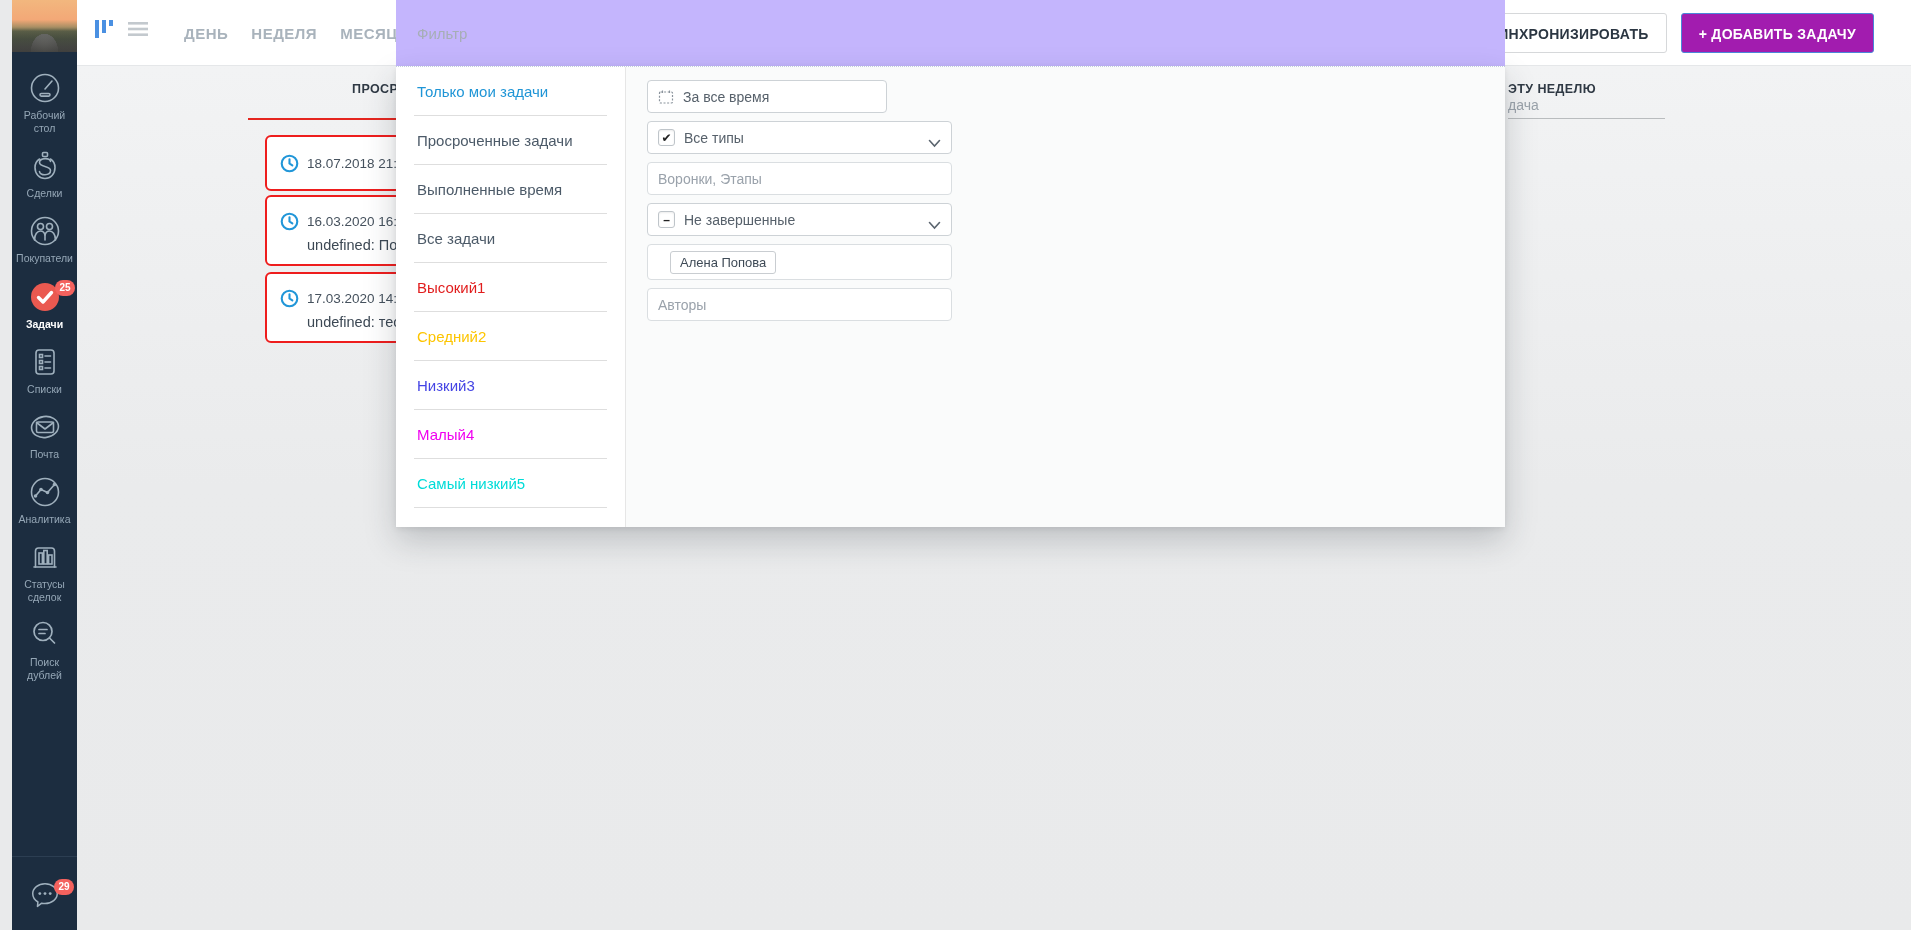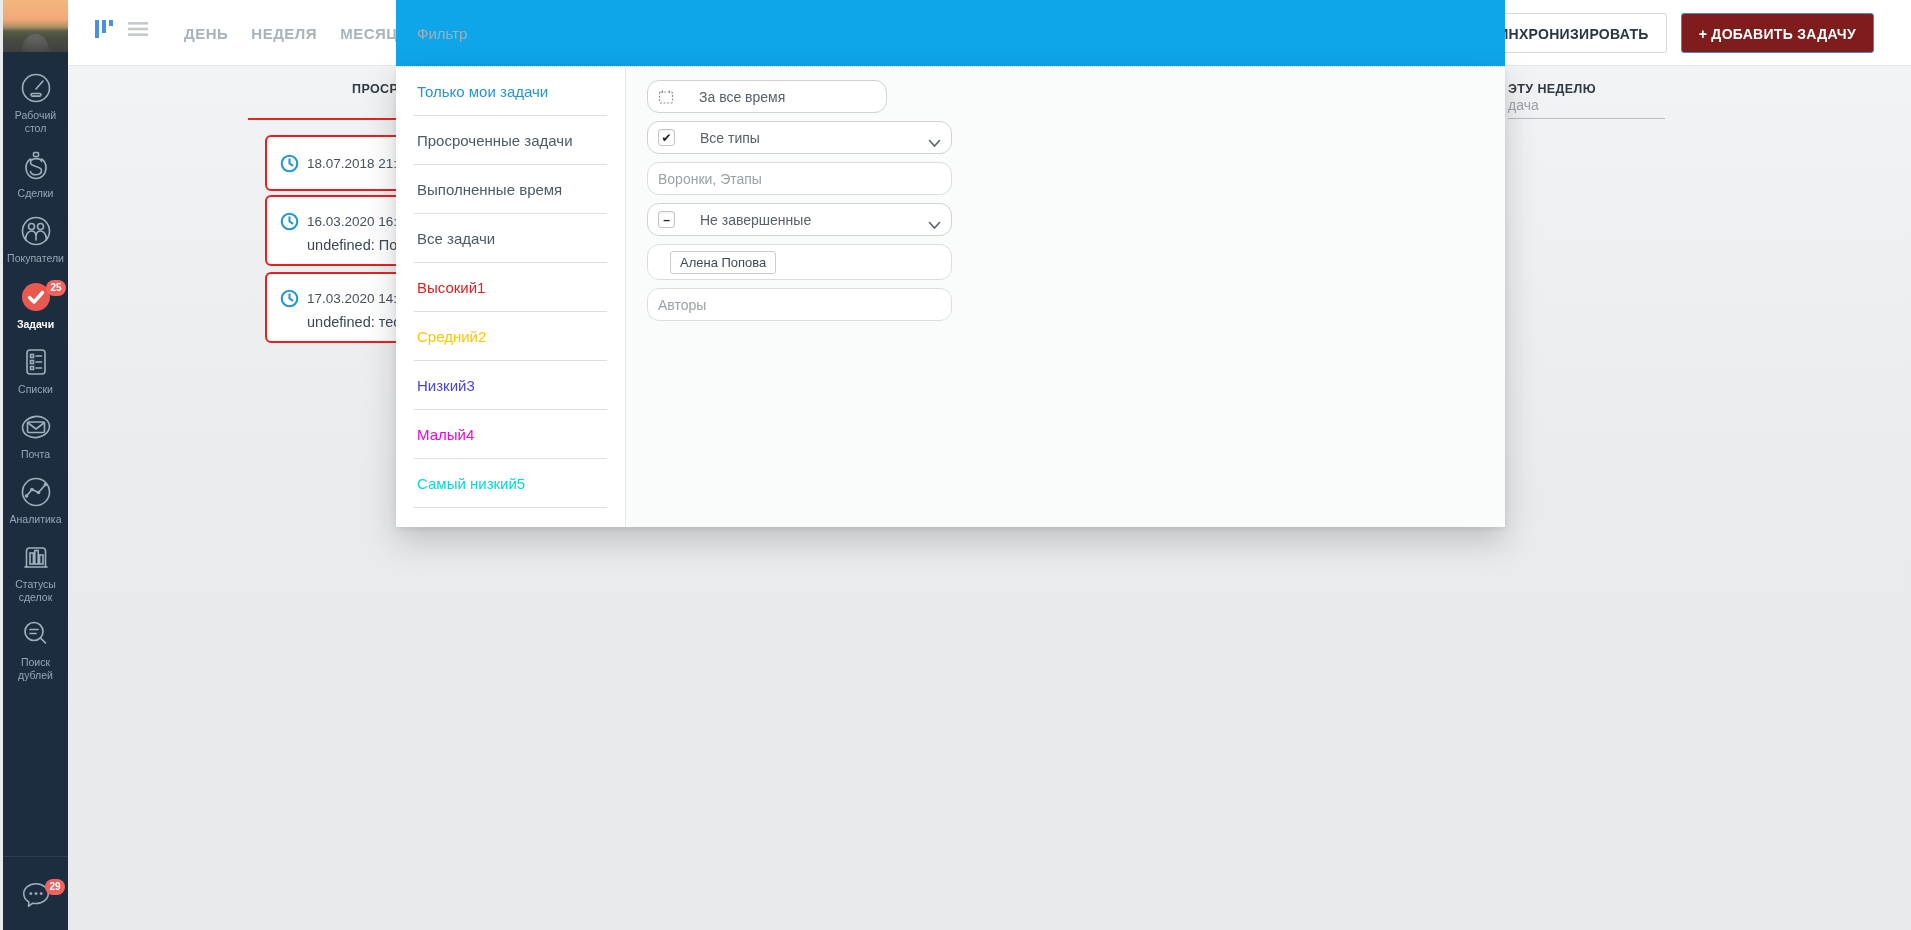--- a/index.html
+++ b/index.html
@@ -1,21 +1,21 @@
 <!DOCTYPE html>
 <html><head>
 <meta charset="utf-8">
 <style>
   * { margin:0; padding:0; box-sizing:border-box; }
   html,body { width:1911px; height:930px; overflow:hidden; }
   body { font-family:"Liberation Sans","DejaVu Sans",sans-serif; background:#e9eaeb; }
   .app { position:relative; width:1911px; height:930px; overflow:hidden; }
 
   
-  .sidebar { position:absolute; left:3px; top:0; width:65px; height:930px; background:#1c2d40; z-index:50; }
+  .sidebar { position:absolute; left:12px; top:0; width:65px; height:930px; background:#1c2d40; z-index:50; }
   .logo { width:65px; height:52px;
     background:
       linear-gradient(180deg, rgba(0,0,0,0) 55%, rgba(60,60,58,.85) 100%),
       radial-gradient(ellipse 30px 40px at 50% 100%, #8a8a86 0%, #6f706d 45%, rgba(0,0,0,0) 46%),
       linear-gradient(180deg, #f2b77e 0%, #f3a877 38%, #a98f64 52%, #5d6148 60%, #4d5742 75%, #555 100%);
   }
   .nav { display:flex; flex-direction:column; align-items:center; padding-top:18px; }
   .nav-item { display:flex; flex-direction:column; align-items:center; width:65px; margin-bottom:13px; cursor:pointer; }
   .nav-item svg { display:block; }
   .nav-label { margin-top:3px; font-size:10.5px; line-height:1.25; color:#95a7b6; text-align:center; }
@@ -35,21 +35,21 @@
   .kanban-btn { left:27px; }
   .list-btn { left:60px; }
   .tabs { position:absolute; left:119px; top:0; height:66px; display:flex; align-items:center; gap:23px; }
   .tab { font-size:15px; font-weight:bold; letter-spacing:.5px; color:#a9b3bc; cursor:pointer; }
   .topbar-vdivider { position:absolute; left:332px; top:0; width:1px; height:66px; background:#e8eaec; }
   .topbar-right { position:absolute; right:37px; top:13px; display:flex; align-items:center; gap:14px; }
   .dots-btn { font-size:15px; font-weight:bold; color:#333c44; letter-spacing:1px; padding:8px 6px; cursor:pointer; }
   .btn { height:40px; border-radius:3px; font-size:14px; font-weight:bold; letter-spacing:.3px;
     padding:0 17px; line-height:40px; cursor:pointer; white-space:nowrap; }
   .btn-secondary { background:#fff; border:1px solid #d6d8da; color:#2b3642; }
-  .btn-primary { background:#7f1d1d; border:1px solid #4a87d9; color:#fff; }
+  .btn-primary { background:#a21caf; border:1px solid #4a87d9; color:#fff; }
 
   
   .board { position:absolute; left:65px; top:66px; width:1846px; height:864px;
     background:linear-gradient(180deg,#f2f3f4 0%, #eaebec 420px, #e9eaeb 100%); z-index:1; }
   .col-title { position:absolute; font-size:12.5px; font-weight:bold; letter-spacing:.4px; color:#2f3944; }
   .overdue-title { left:287px; top:16px; }
   .overdue-line { position:absolute; left:183px; top:52px; width:330px; height:2px; background:#e5261f; }
   .task-card { position:absolute; left:200px; width:310px; background:#fff;
     border:2px solid #ee1d1d; border-radius:6px; }
   .card-1 { top:69px;  height:56px; }
@@ -59,35 +59,35 @@
   .card-1 .clock { top:17px; }
   .task-date { position:absolute; left:40px; top:17px; font-size:13.5px; color:#46525e; white-space:nowrap; }
   .card-1 .task-date { top:19px; }
   .task-text { position:absolute; left:40px; top:40px; font-size:14.5px; color:#3c4854; white-space:nowrap; }
   .week-title { left:1443px; top:16px; }
   .week-quickadd { position:absolute; left:1443px; top:31px; font-size:14px; color:#9aa2aa; }
   .week-underline { position:absolute; left:1443px; top:52px; width:157px; height:1px; background:#b9bcbe; }
 
   
   .filter-panel { position:absolute; left:396px; top:0; width:1109px; z-index:40; }
-  .filter-row { height:66px; background:#0ea5e9; display:flex; align-items:center; }
+  .filter-row { height:66px; background:#c4b5fd; display:flex; align-items:center; }
   .filter-input { border:none; outline:none; background:transparent; font-family:inherit;
     font-size:15px; color:#3c4854; padding:0 0 0 21px; width:600px; }
   .filter-input::placeholder { color:#a6aeb6; }
   .panel-body { display:flex; height:461px; background:#fff; border-top:1px dotted #c3d0da;
     box-shadow:0 14px 30px rgba(40,50,60,.22), 0 2px 6px rgba(0,0,0,.08); }
   .panel-menu { width:229px; list-style:none; }
   .panel-menu li { position:relative; height:49px; line-height:49px; padding-left:21px;
     font-size:15px; cursor:pointer; white-space:nowrap; }
   .panel-menu li::after { content:""; position:absolute; left:18px; right:18px; bottom:0;
     height:1px; background:#dedede; }
   .panel-menu li.active { font-weight:normal; }
   .panel-fields { flex:1; background:#fafbfb; border-left:1px solid #e6e6e6; padding:13px 0 0 21px; }
   .field { position:relative; display:flex; align-items:center; margin-bottom:8px;
-    border-radius:12px; background:#fff;gap:16px; }
+    border-radius:4px; background:#fff; }
   .field-select { width:240px; height:33px; border:1px solid #cdd2d6; padding:0 10px; cursor:pointer; }
   .field-wide { width:305px; }
   .field-input { width:305px; height:33px; border:1px solid #dadee1; padding:8px 10px; }
   .field-tag-box { width:305px; height:36px; border:1px solid #dadee1; padding:0 22px; }
   .field-label { font-size:14px; color:#57616b; margin-left:9px; white-space:nowrap; }
   .placeholder { font-size:14px; color:#9aa2ab; white-space:nowrap; }
   .chevron { position:absolute; right:10px; top:12px; }
   .checkbox { width:17px; height:17px; background:#fff; border:1px solid #bfc5ca; border-radius:3px;
     box-shadow:inset 0 1px 2px rgba(0,0,0,.08); display:flex; align-items:center; justify-content:center;
     font-size:12px; font-weight:bold; color:#222; flex:0 0 auto; }

